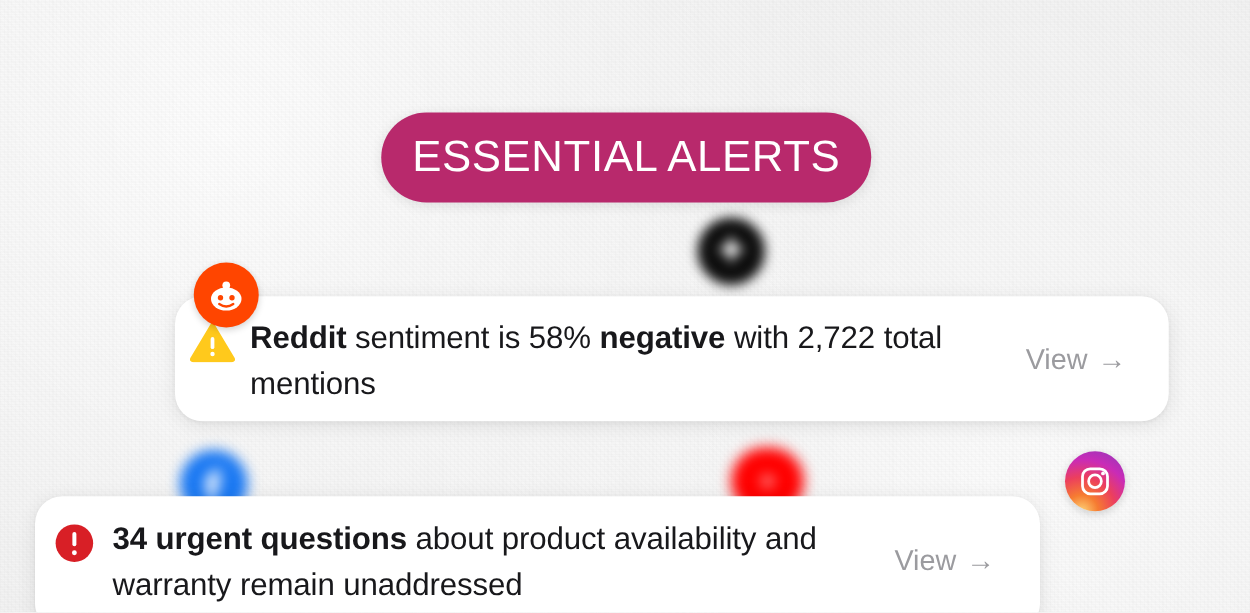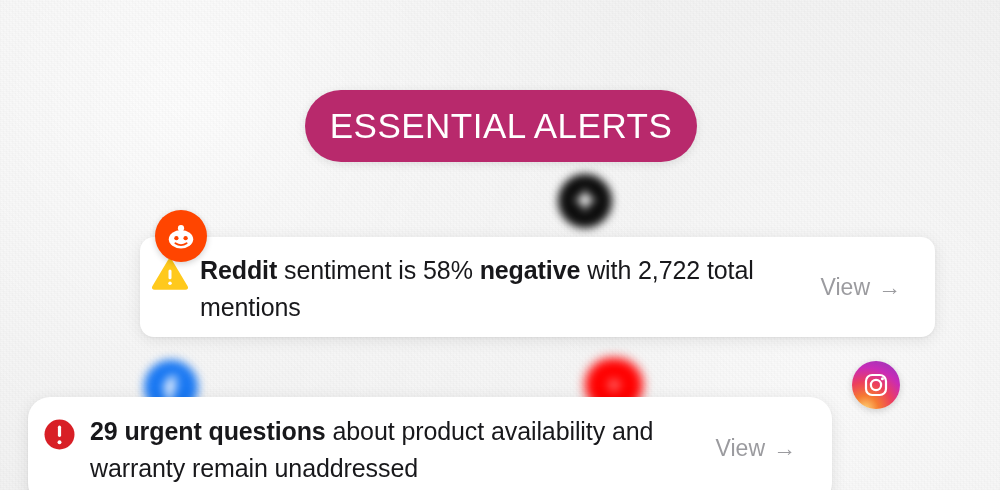--- a/index.html
+++ b/index.html
@@ -140,21 +140,20 @@
     align-items: flex-start;
     z-index: 5;
   }
 
   #alert-card-1 {
     left: 140px;
     top: 237px;
     width: 795px;
     height: 100px;
     padding: 0;
-    border-radius: 14px;
   }
   #alert-card-2 {
     left: 28px;
     top: 397px;
     width: 804px;
     height: 108px;
   }
 
   .card-inner {
     display: flex;
@@ -284,21 +283,21 @@
 
       <div class="status-icon-wrap">
         <svg class="error-circle" width="33" height="33" viewBox="0 0 33 33" aria-hidden="true">
           <circle cx="16.5" cy="16.5" r="15" fill="#d81f26"></circle>
           <rect x="14.9" y="7.6" width="3.2" height="11.3" rx="1.6" fill="#ffffff"></rect>
           <circle cx="16.5" cy="24.2" r="1.95" fill="#ffffff"></circle>
         </svg>
       </div>
 
       <div class="alert-text">
-        <span class="em">29 urgent questions</span><span> about product availability and warranty remain unaddressed</span>
+        <span class="em">34 urgent questions</span><span> about product availability and warranty remain unaddressed</span>
       </div>
 
       <div class="view-link">
         <span>View</span>
         <span class="view-arrow">→</span>
       </div>
 
     </div>
   </div>
 

